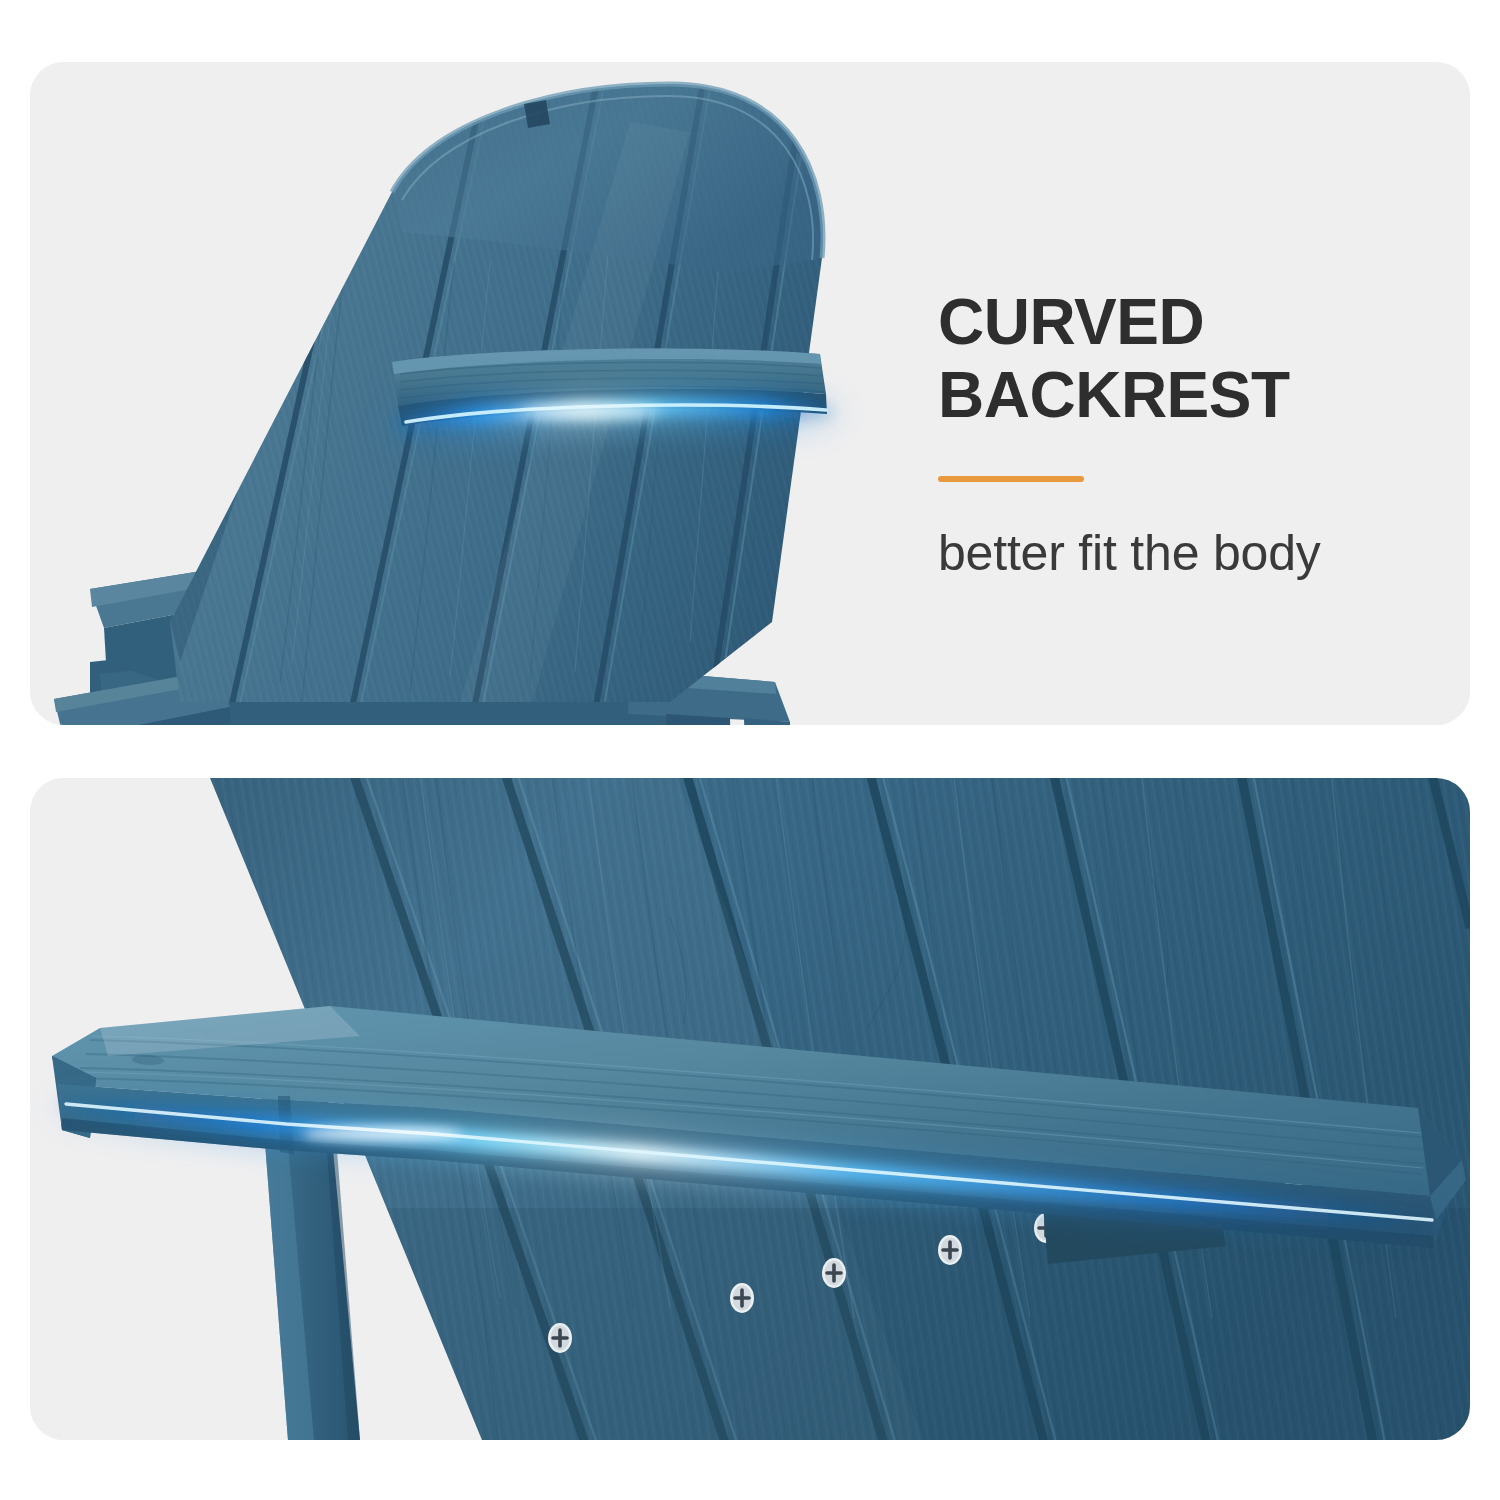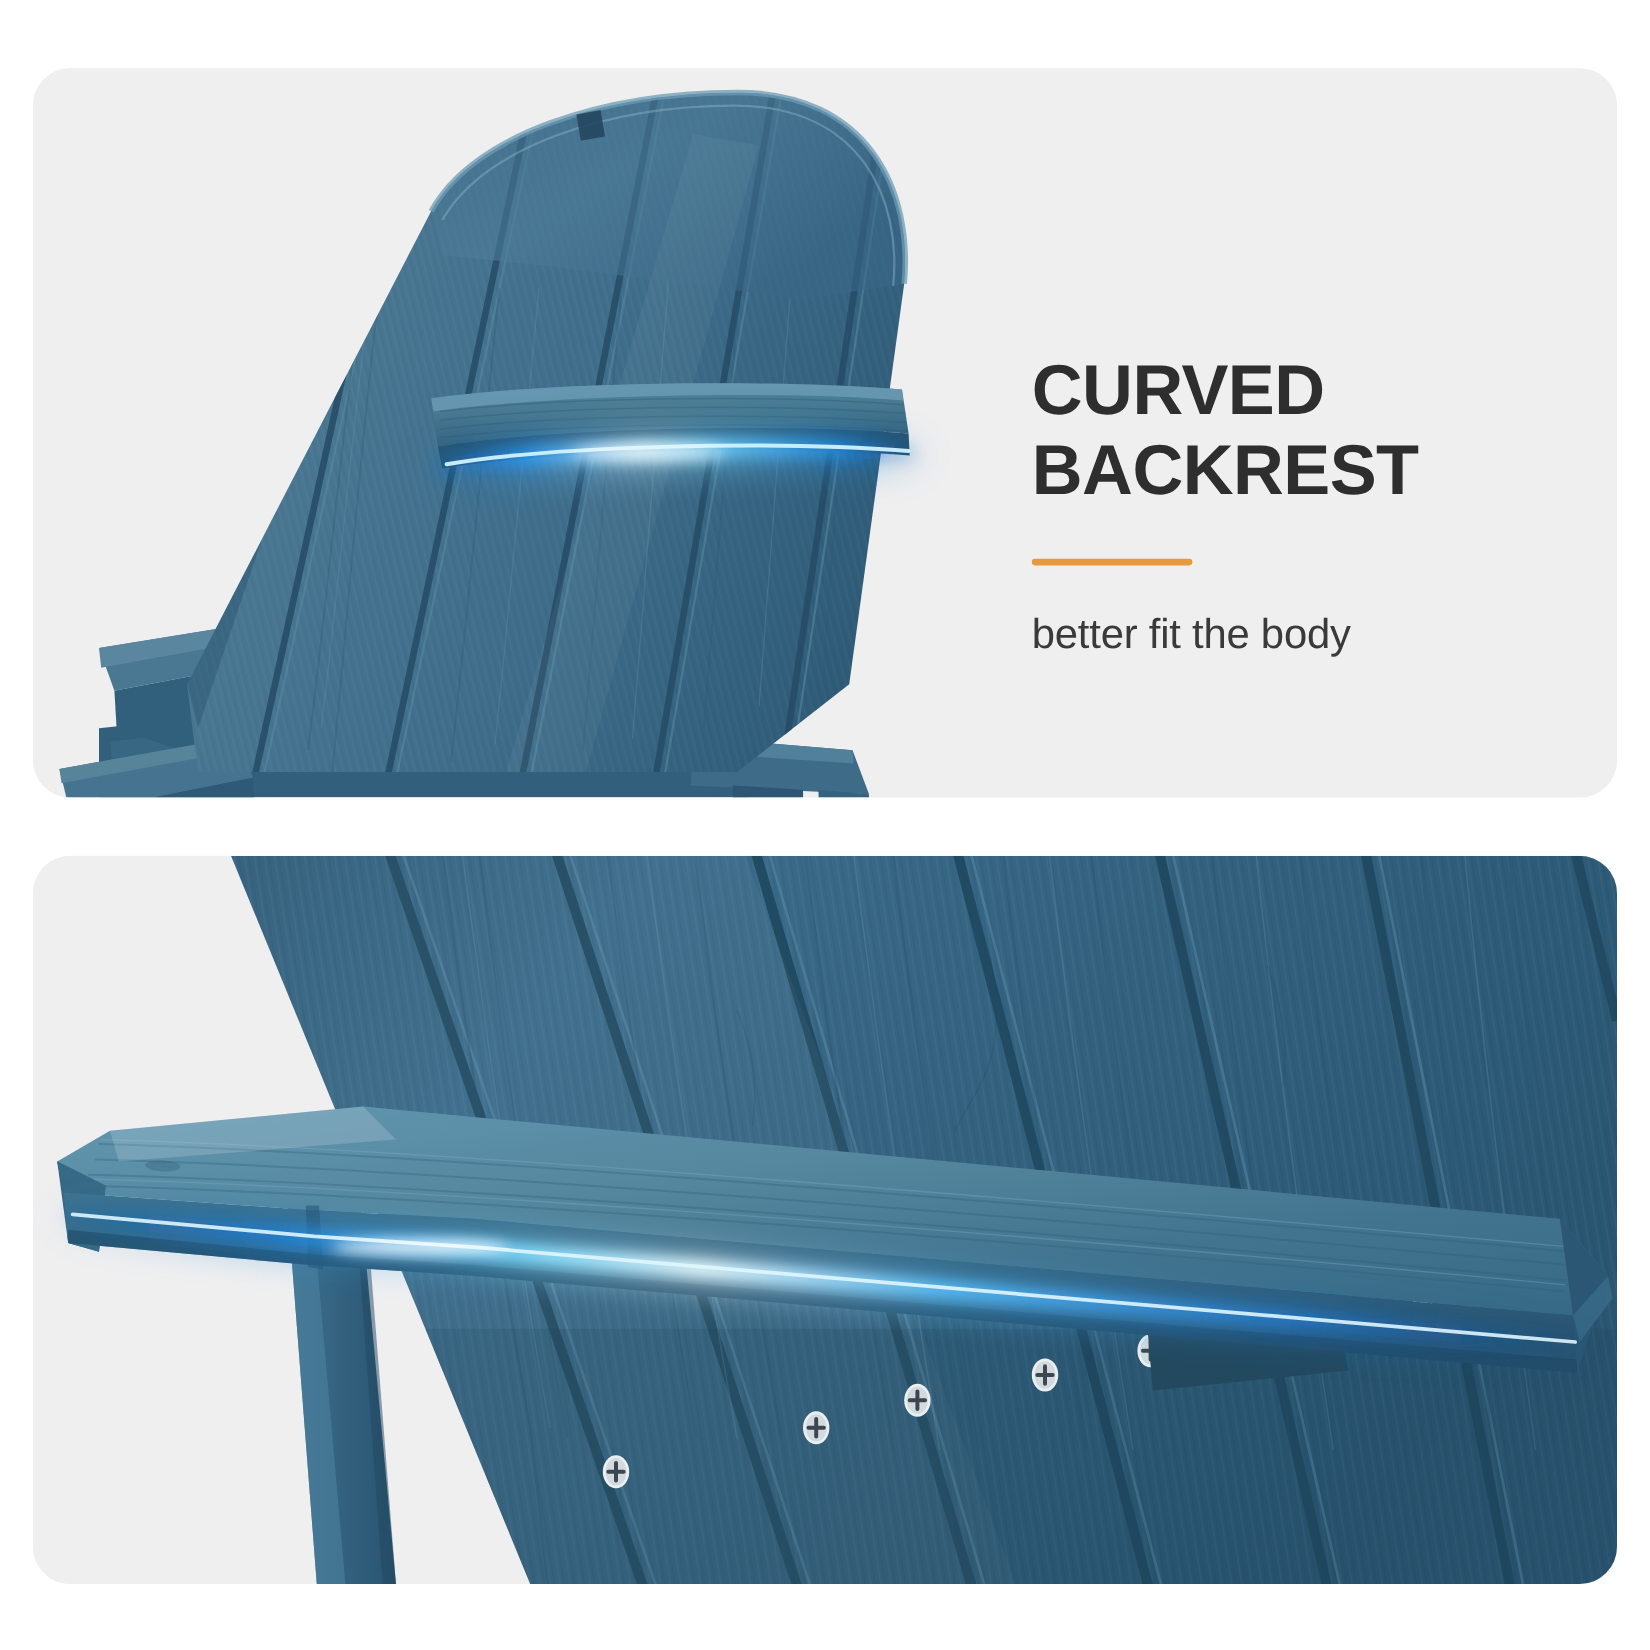--- a/index.html
+++ b/index.html
@@ -14,39 +14,39 @@
     border-radius:34px;
     overflow:hidden;
   }
   #panel-curved-backrest { left:30px;  top:62px;  width:1440px; height:663px; }
   #panel-wide-armrests   { left:30px;  top:778px; width:1440px; height:662px; }
 
   .panel-photo { position:absolute; inset:0; overflow:hidden; }
   .panel-photo svg { display:block; width:100%; height:100%; }
 
   .copy { position:absolute; z-index:5; }
-  #copy-curved-backrest { left:908px; top:256px; width:520px; }
+  #copy-curved-backrest { left:908px; top:224px; width:520px; }
 
   .headline {
     font-size:64px;
     font-weight:bold;
     line-height:1.14;
     letter-spacing:-0.5px;
     color:#2e2e2e;
     white-space:pre-line;
   }
   .rule {
     width:146px; height:6px;
     background:#e8993e;
     border-radius:3px;
     margin-top:44px;
   }
   .subline {
     margin-top:42px;
-    font-size:38px;
+    font-size:50px;
     font-weight:400;
     color:#3a3a3a;
     letter-spacing:-0.2px;
   }
 </style>
 </head>
 <body>
 
 <div class="page">
 

